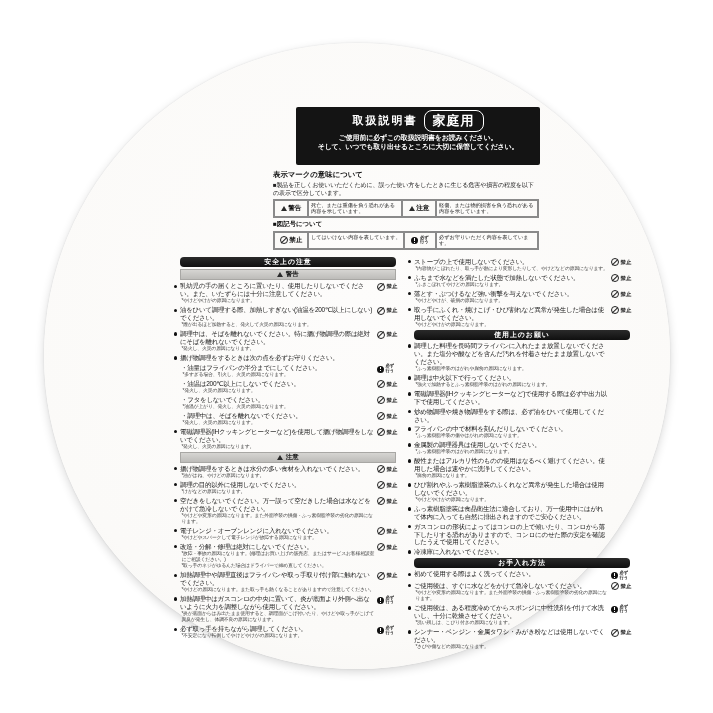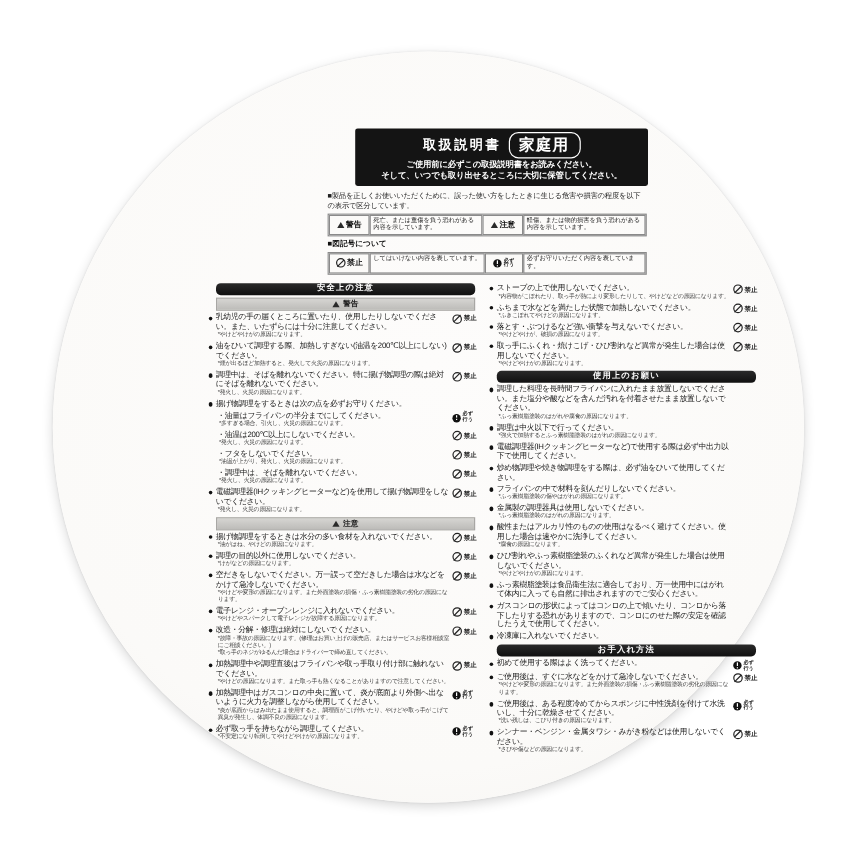--- a/index.html
+++ b/index.html
@@ -12,21 +12,21 @@
   .disc{
     position:absolute;left:44px;top:43px;width:626px;height:626px;border-radius:50%;
     background:radial-gradient(circle at 50% 42%, #fdfcfb 0%, #fbfaf8 70%, #f4f2ef 100%);
     box-shadow:0 3px 10px rgba(0,0,0,0.16), 0 0 2px rgba(0,0,0,0.10);
   }
   .content{position:absolute;left:130px;top:64px;width:462px;color:#1b1b1b;}
 
   
   .head-box{
     margin-left:122px;width:236px;background:#141414;color:#fff;border-radius:2px;
-    padding:3px 4px 4px;text-align:center;
+    padding:3px 4px 14px;text-align:center;
   }
   .head-title-row{display:flex;align-items:center;justify-content:center;gap:6px;margin-bottom:1px;}
   .head-title{font-size:11px;font-weight:bold;letter-spacing:2px;}
   .head-badge{
     font-size:13px;font-weight:bold;border:1px solid #fff;border-radius:8px;
     padding:0.5px 8px 1px;letter-spacing:1px;
   }
   .head-line{font-size:7px;font-weight:bold;line-height:1.35;letter-spacing:-0.2px;}
 
   
@@ -83,20 +83,21 @@
       <div class="head-box">
         <div class="head-title-row">
           <span class="head-title">取扱説明書</span>
           <span class="head-badge">家庭用</span>
         </div>
         <div class="head-line">ご使用前に必ずこの取扱説明書をお読みください。</div>
         <div class="head-line">そして、いつでも取り出せるところに大切に保管してください。</div>
       </div>
 
       <div class="legend">
+        <div class="legend-title">表示マークの意味について</div>
         <div class="legend-intro">■製品を正しくお使いいただくために、誤った使い方をしたときに生じる危害や損害の程度を以下の表示で区分しています。</div>
 
         <div class="lg-grid lg1">
           <div class="lg-cell lg-label">
             <span class="tri-icon"></span>
             <span>警告</span>
           </div>
           <div class="lg-cell lg-desc">死亡、または重傷を負う恐れがある内容を示しています。</div>
           <div class="lg-cell lg-label">
             <span class="tri-icon"></span>

